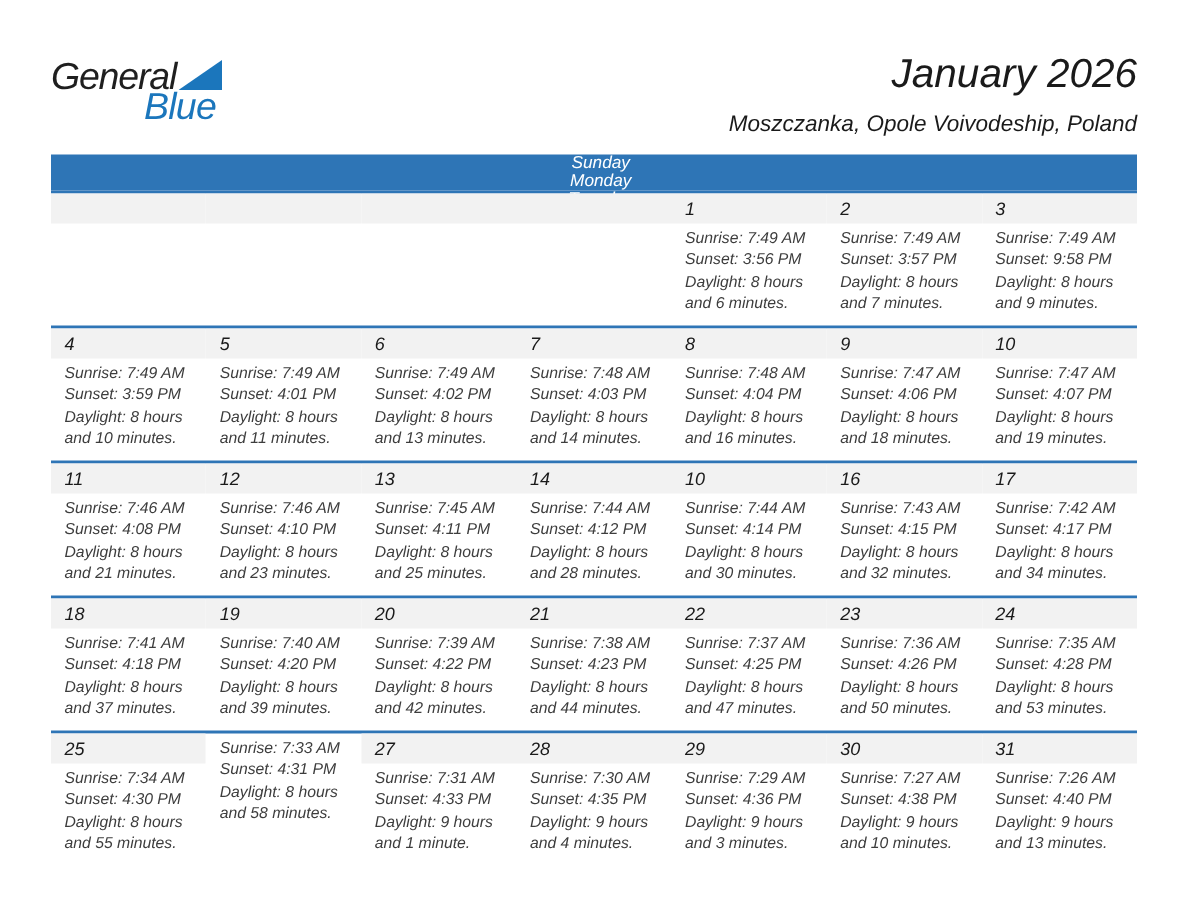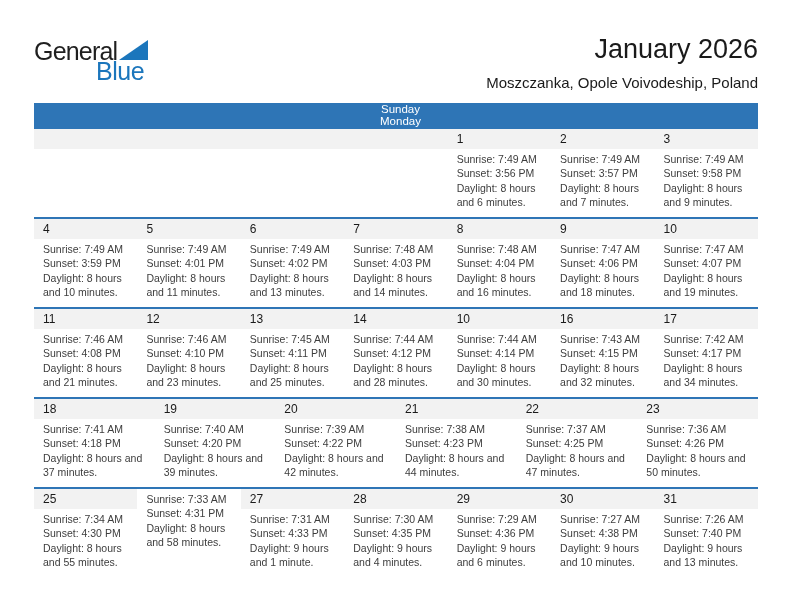--- a/index.html
+++ b/index.html
@@ -2,21 +2,21 @@
 <html><head>
 <meta charset="utf-8">
 <style>
   html,body { margin:0; padding:0; }
   body {
     width:792px; height:612px;
     background:#ffffff;
     font-family:"Liberation Sans", sans-serif;
     -webkit-font-smoothing:antialiased;
   }
-  .page { position:relative; width:792px; height:612px; background:#fff; overflow:hidden; }
+  .page { position:relative; width:792px; height:612px; background:#fff; overflow:hidden;font-style:italic; }
 
   
   .logo { position:absolute; left:34px; top:37px; width:130px; height:46px; }
   .logo-general {
     position:absolute; left:0; top:0;
     font-size:25px; color:#1f1f1f; letter-spacing:-0.8px; font-weight:400;
   }
   .logo-triangle { position:absolute; left:85px; top:3px; }
   .logo-blue {
     position:absolute; left:62px; top:20px;
@@ -274,20 +274,28 @@
             </div>
           </div>
           <div class="day-cell">
             <div class="day-num">23</div>
             <div class="day-lines">
               <div>Sunrise: 7:36 AM</div>
               <div>Sunset: 4:26 PM</div>
               <div>Daylight: 8 hours and 50 minutes.</div>
             </div>
           </div>
+          <div class="day-cell">
+            <div class="day-num">24</div>
+            <div class="day-lines">
+              <div>Sunrise: 7:35 AM</div>
+              <div>Sunset: 4:28 PM</div>
+              <div>Daylight: 8 hours and 53 minutes.</div>
+            </div>
+          </div>
         </div>
         <div class="week-row">
           <div class="day-cell">
             <div class="day-num">25</div>
             <div class="day-lines">
               <div>Sunrise: 7:34 AM</div>
               <div>Sunset: 4:30 PM</div>
               <div>Daylight: 8 hours and 55 minutes.</div>
             </div>
           </div>
@@ -312,36 +320,36 @@
               <div>Sunrise: 7:30 AM</div>
               <div>Sunset: 4:35 PM</div>
               <div>Daylight: 9 hours and 4 minutes.</div>
             </div>
           </div>
           <div class="day-cell">
             <div class="day-num">29</div>
             <div class="day-lines">
               <div>Sunrise: 7:29 AM</div>
               <div>Sunset: 4:36 PM</div>
-              <div>Daylight: 9 hours and 6 minutes.</div>
+              <div>Daylight: 9 hours and 3 minutes.</div>
             </div>
           </div>
           <div class="day-cell">
             <div class="day-num">30</div>
             <div class="day-lines">
               <div>Sunrise: 7:27 AM</div>
               <div>Sunset: 4:38 PM</div>
               <div>Daylight: 9 hours and 10 minutes.</div>
             </div>
           </div>
           <div class="day-cell">
             <div class="day-num">31</div>
             <div class="day-lines">
               <div>Sunrise: 7:26 AM</div>
-              <div>Sunset: 7:40 PM</div>
+              <div>Sunset: 4:40 PM</div>
               <div>Daylight: 9 hours and 13 minutes.</div>
             </div>
           </div>
         </div>
       </div>
   </div>
 
 </div>
 
 </body></html>

